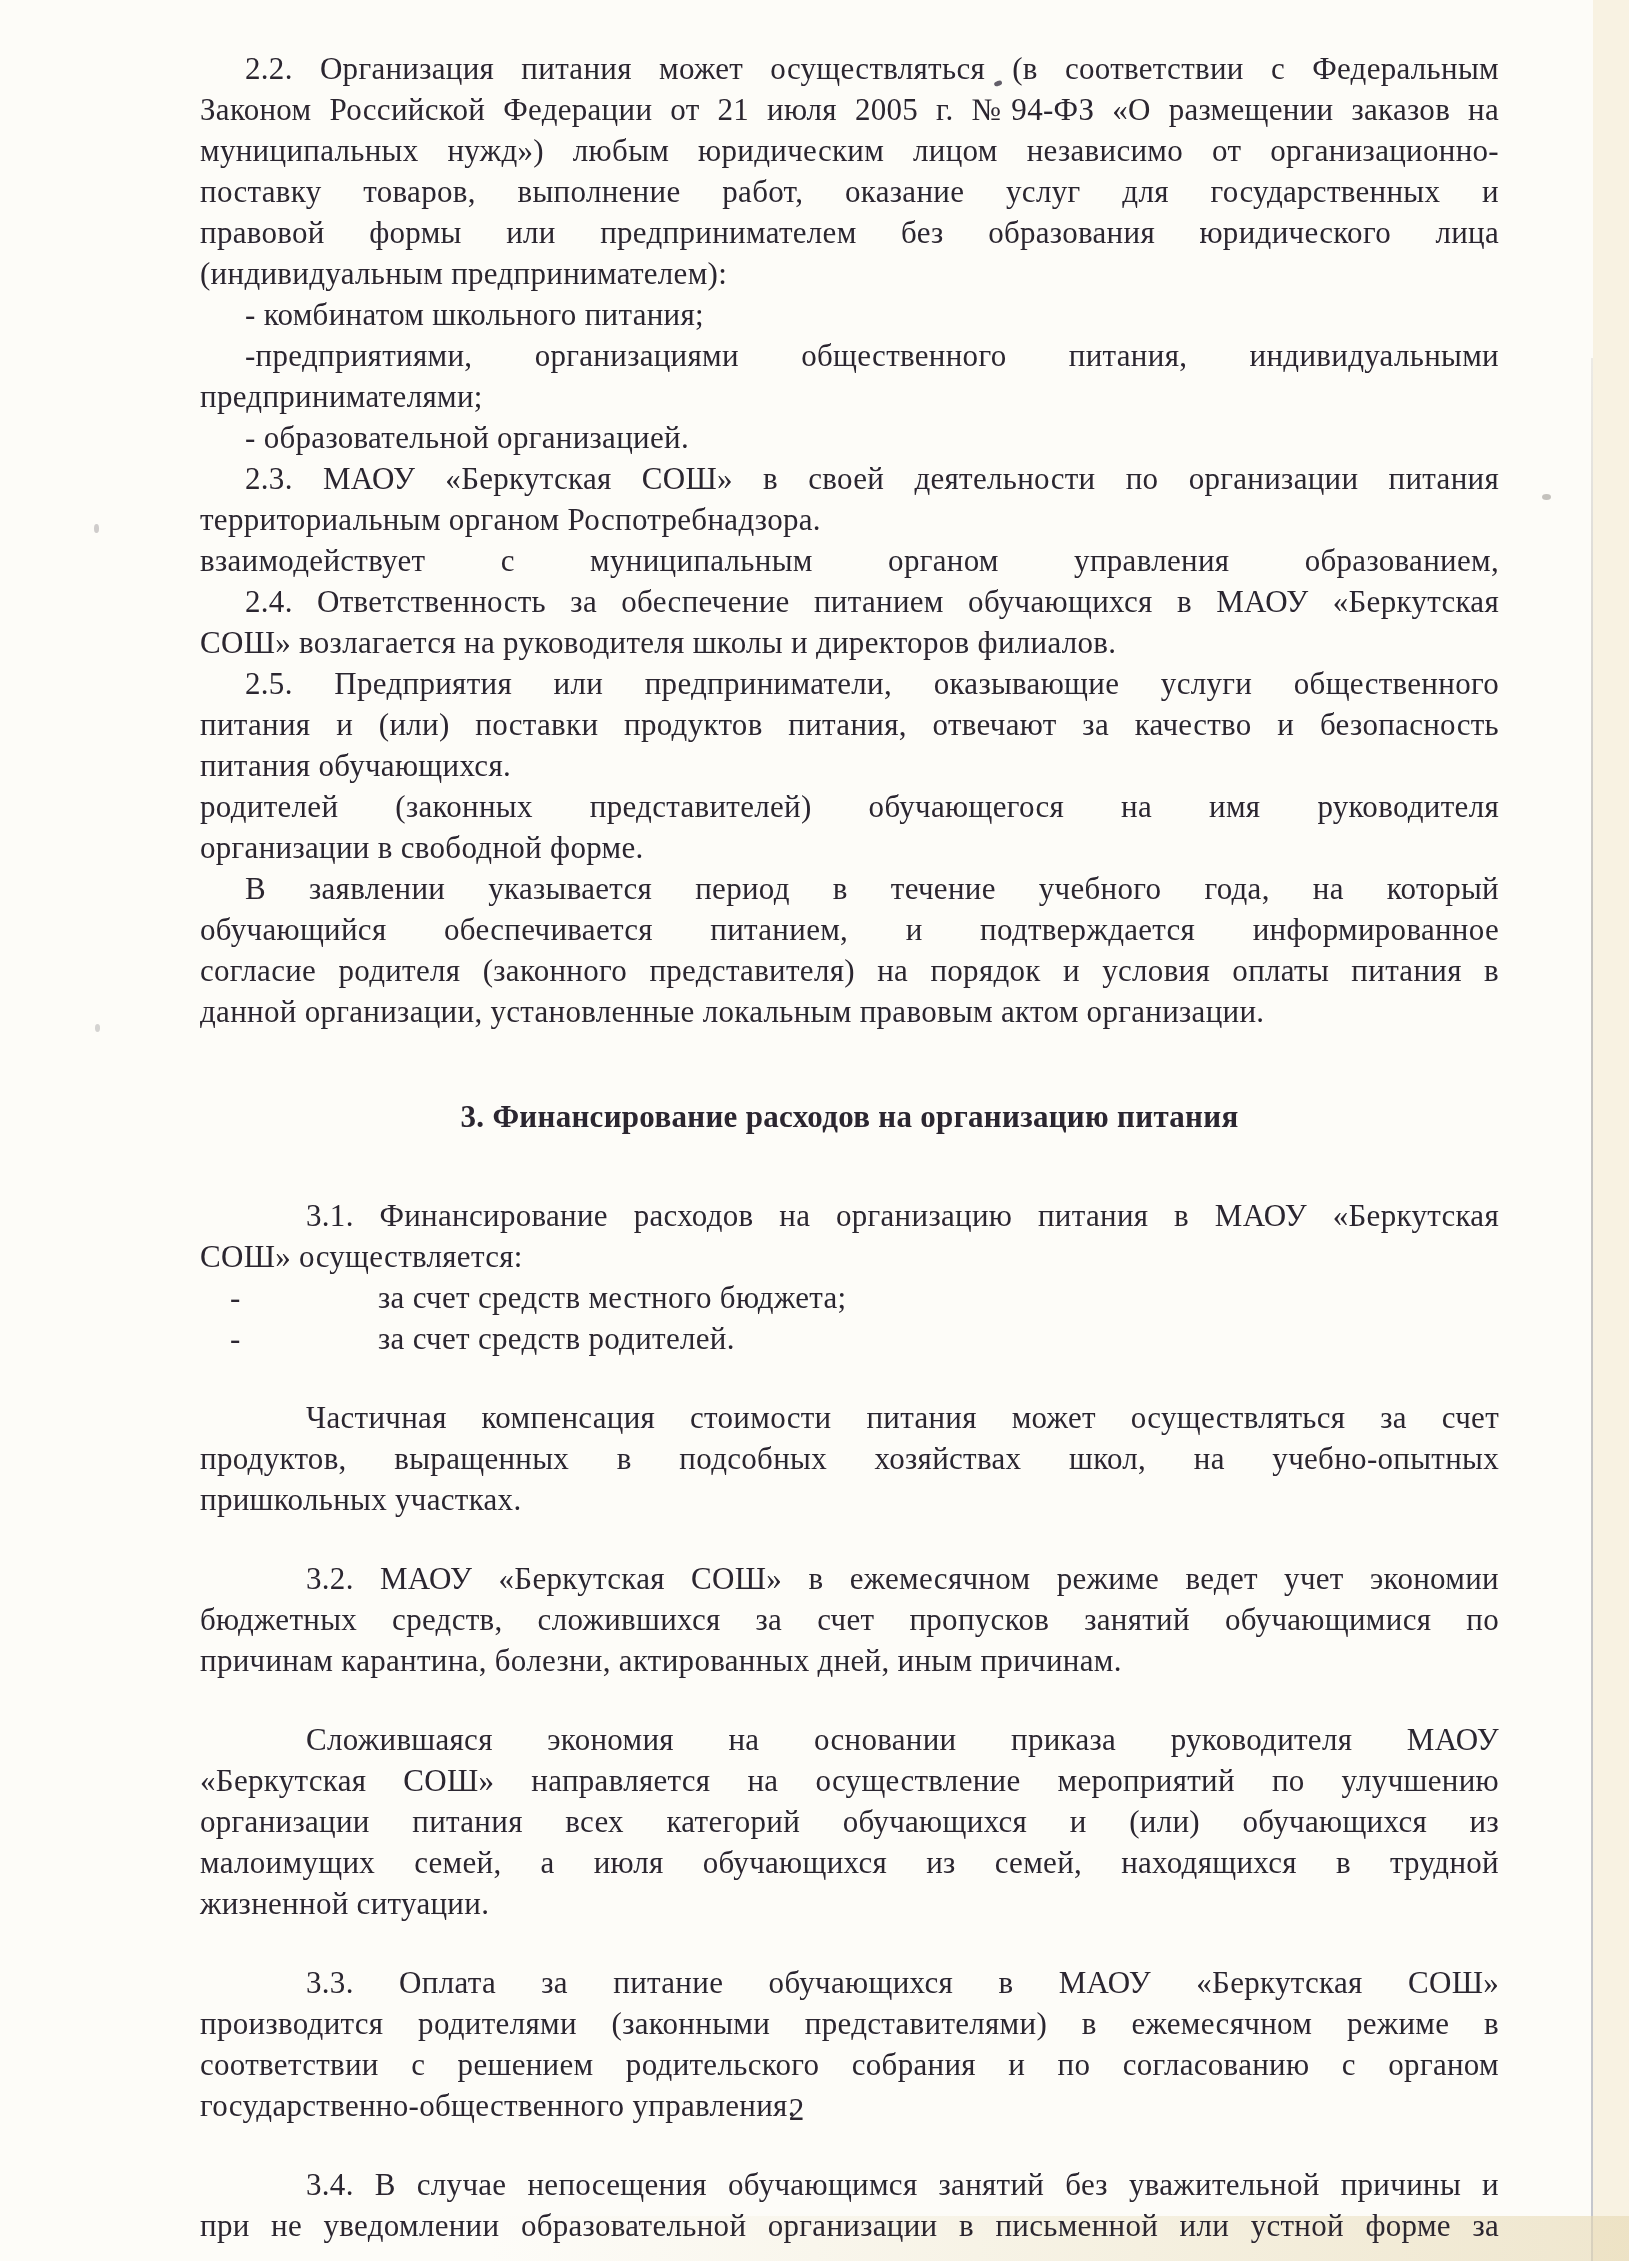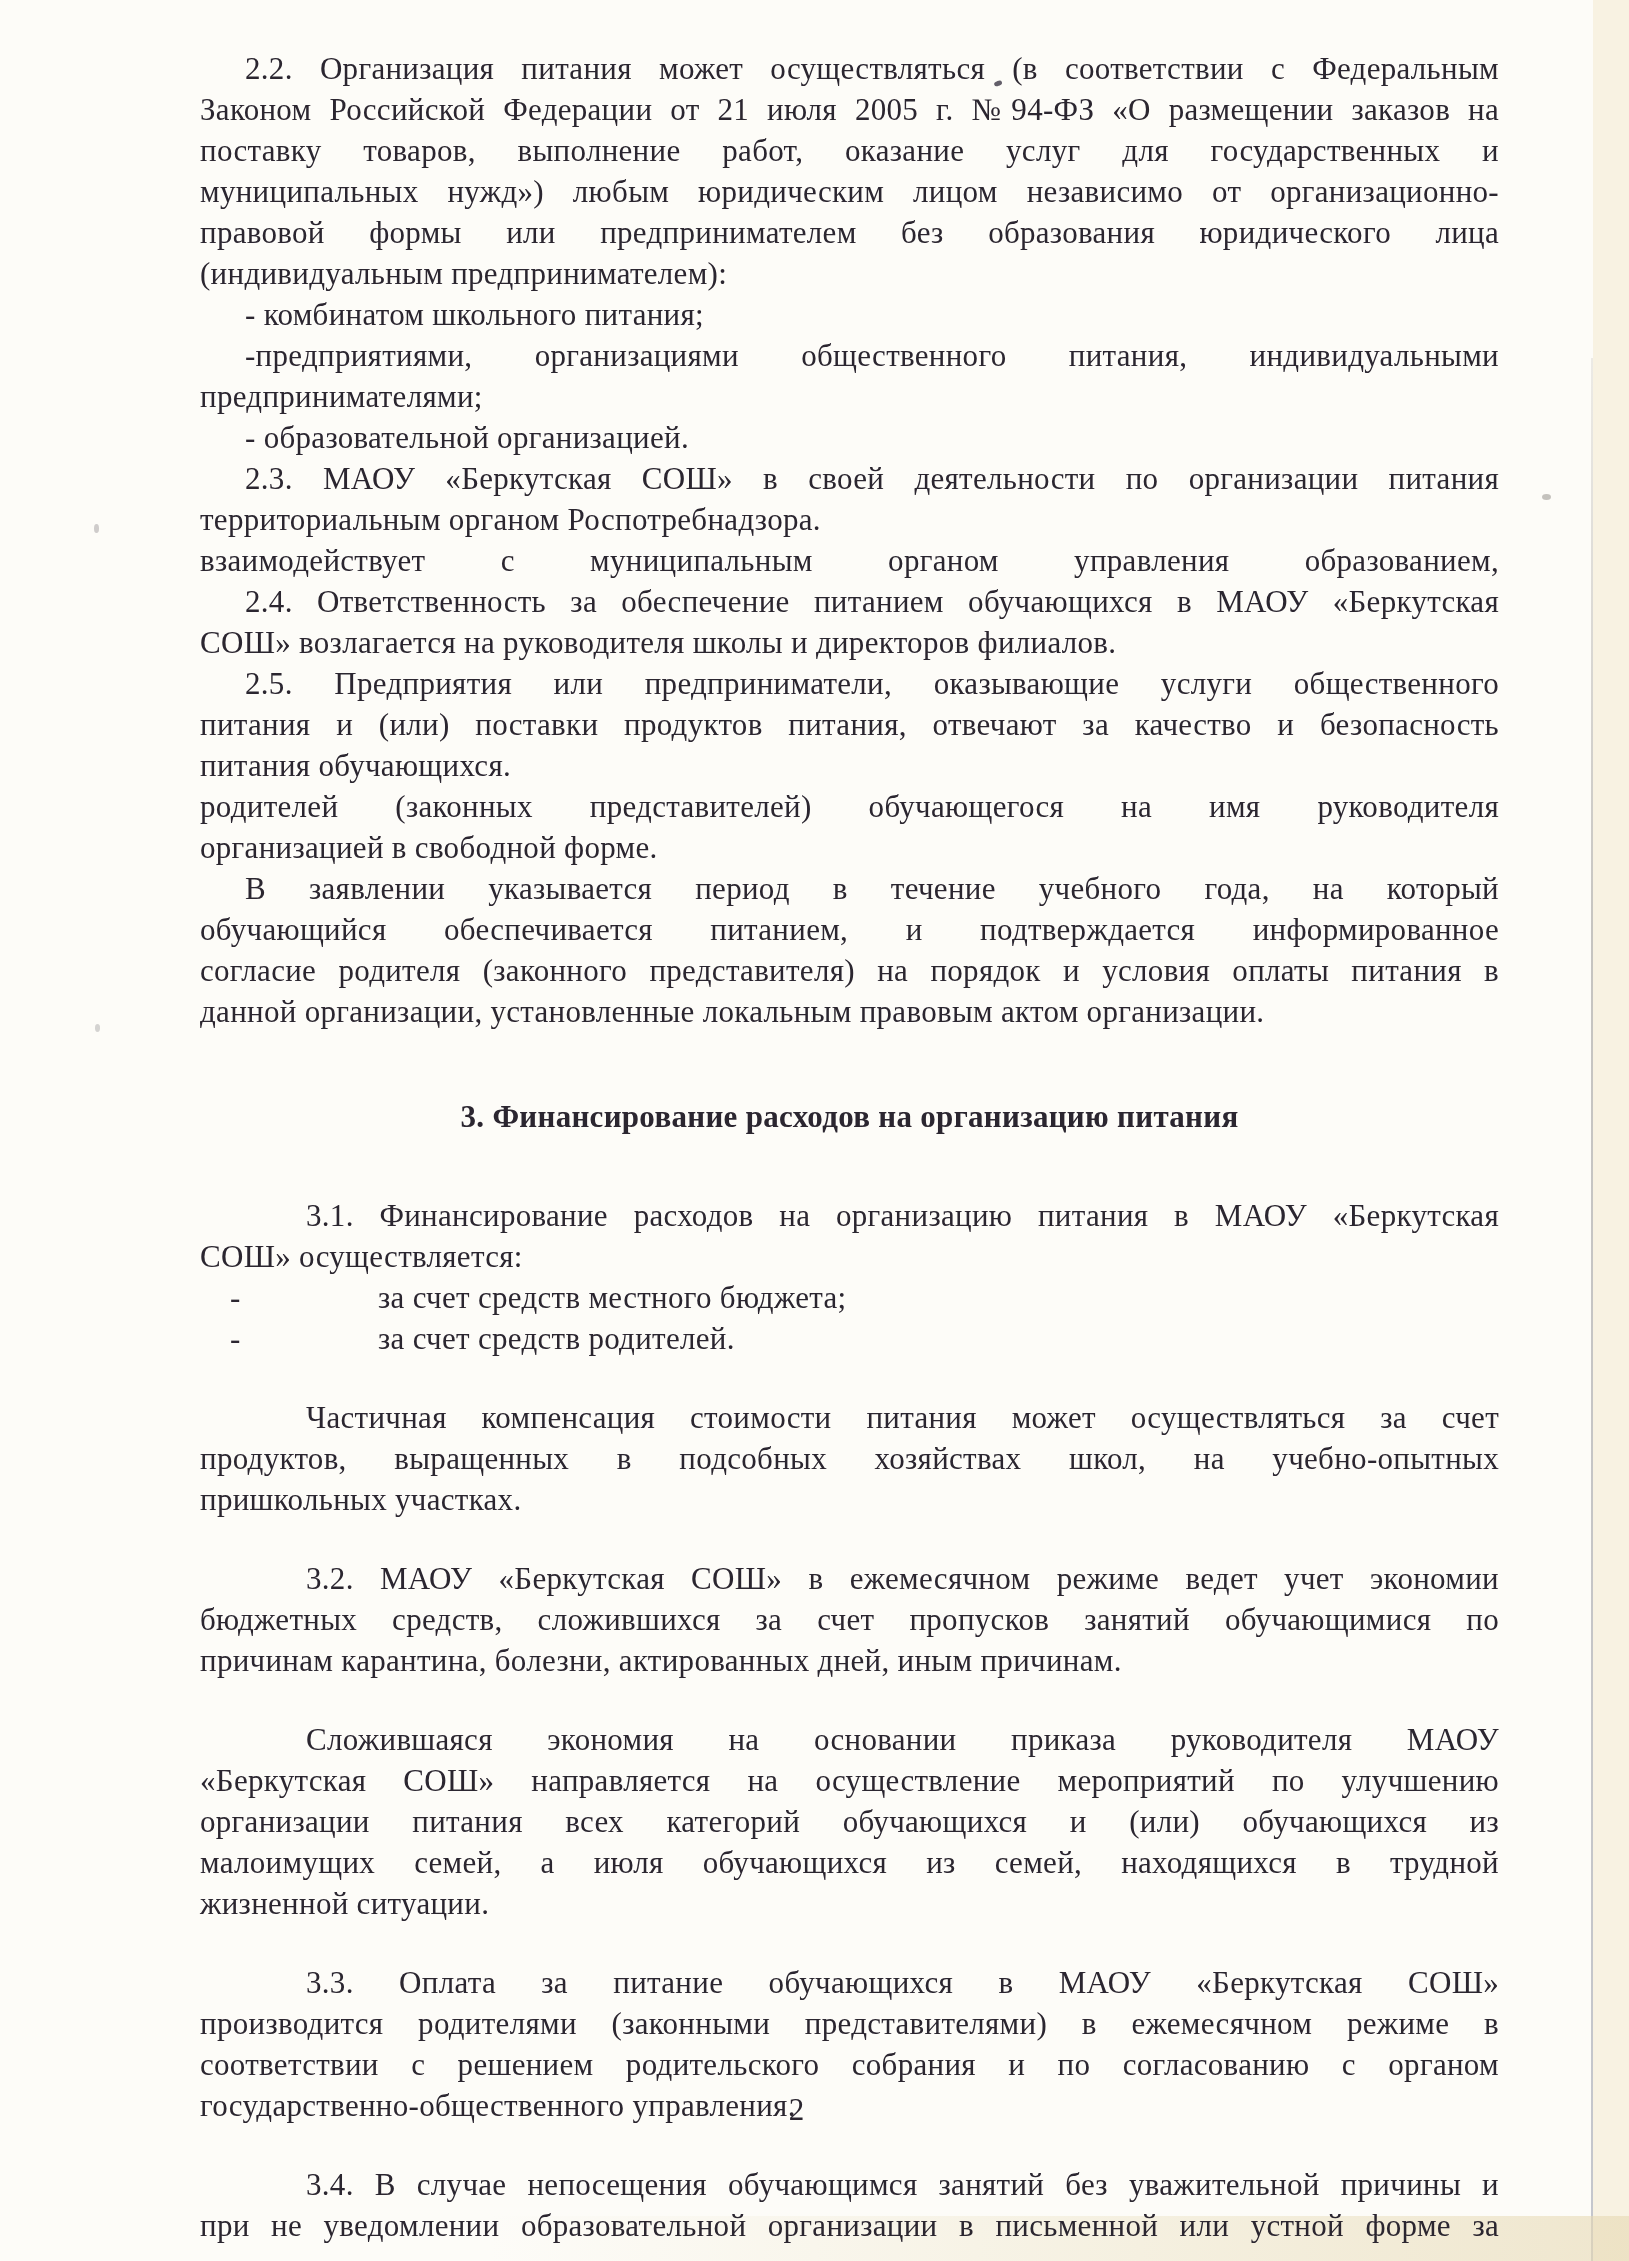--- a/index.html
+++ b/index.html
@@ -111,22 +111,22 @@
   <div class="bottom-shade"></div>
   <div class="smudge a"></div>
   <div class="smudge b"></div>
   <div class="smudge c"></div>
   <div class="smudge d"></div>
 
   <div class="text-column">
       <div class="block">
         <div class="line j ind1">2.2. Организация питания может осуществляться (в соответствии с Федеральным</div>
         <div class="line j">Законом Российской Федерации от 21 июля 2005 г. №94-ФЗ «О размещении заказов на</div>
+        <div class="line j">муниципальных нужд») любым юридическим лицом независимо от организационно-</div>
         <div class="line j">поставку товаров, выполнение работ, оказание услуг для государственных и</div>
-        <div class="line j">муниципальных нужд») любым юридическим лицом независимо от организационно-</div>
         <div class="line j">правовой формы или предпринимателем без образования юридического лица</div>
         <div class="line">(индивидуальным предпринимателем):</div>
       </div>
       <div class="block">
         <div class="line ind1">- комбинатом школьного питания;</div>
         <div class="line j ind1">-предприятиями, организациями общественного питания, индивидуальными</div>
         <div class="line">предпринимателями;</div>
         <div class="line ind1">- образовательной организацией.</div>
       </div>
       <div class="block">
@@ -138,21 +138,21 @@
         <div class="line j ind1">2.4. Ответственность за обеспечение питанием обучающихся в МАОУ «Беркутская</div>
         <div class="line">СОШ» возлагается на руководителя школы и директоров филиалов.</div>
       </div>
       <div class="block">
         <div class="line j ind1">2.5. Предприятия или предприниматели, оказывающие услуги общественного</div>
         <div class="line j">питания и (или) поставки продуктов питания, отвечают за качество и безопасность</div>
         <div class="line">питания обучающихся.</div>
       </div>
       <div class="block">
         <div class="line j">родителей (законных представителей) обучающегося на имя руководителя</div>
-        <div class="line">организацией в свободной форме.</div>
+        <div class="line">организации в свободной форме.</div>
       </div>
       <div class="block">
         <div class="line j ind1">В заявлении указывается период в течение учебного года, на который</div>
         <div class="line j">обучающийся обеспечивается питанием, и подтверждается информированное</div>
         <div class="line j">согласие родителя (законного представителя) на порядок и условия оплаты питания в</div>
         <div class="line">данной организации, установленные локальным правовым актом организации.</div>
       </div>
       <div class="block heading">
         <div class="line">3. Финансирование расходов на организацию питания</div>
       </div>

